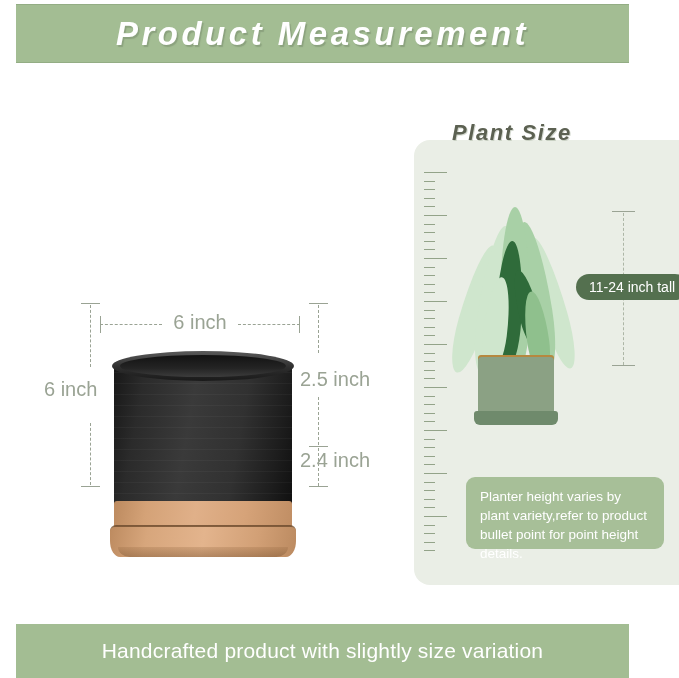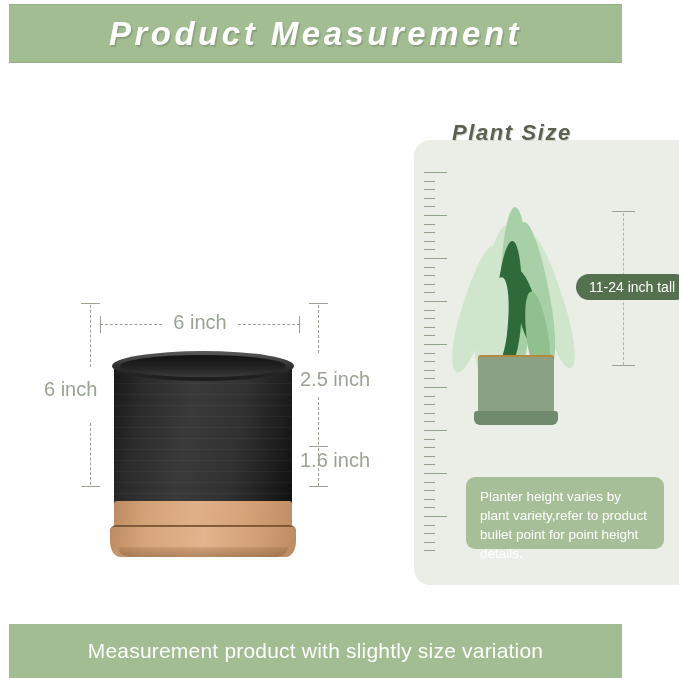--- a/index.html
+++ b/index.html
@@ -11,21 +11,21 @@
     width: 679px;
     height: 678px;
     position: relative;
     overflow: hidden;
     font-family: "Liberation Sans", sans-serif;
   }
 
   
   .banner {
     position: absolute;
-    left: 9px;
+    left: 16px;
     width: 613px;
     background: #a3bd93;
     display: flex;
     align-items: center;
     justify-content: center;
     box-sizing: border-box;
   }
   .banner-top {
     top: 4px;
     height: 59px;
@@ -370,21 +370,21 @@
     <div class="vline" style="top:2px; height:48px;"></div>
     <div class="vline" style="top:94px; height:48px;"></div>
     <div class="vcap" style="top:143px;"></div>
   </div>
   <div class="dim-label" style="left:300px; top:305px;">2.5 inch</div>
 
   <div class="vdim" style="left:318px; top:384px; height:40px;">
     <div class="vline" style="top:1px; height:38px;"></div>
     <div class="vcap" style="top:39px;"></div>
   </div>
-  <div class="dim-label" style="left:300px; top:386px;">1.6 inch</div>
+  <div class="dim-label" style="left:300px; top:386px;">2.4 inch</div>
 
   <div class="planter">
     <div class="pot-body"></div>
     <div class="pot-rim-outer"></div>
     <div class="pot-rim-inner"></div>
     <div class="pot-bottom-band"></div>
     <div class="saucer-lip"></div>
     <div class="saucer"></div>
     <div class="saucer-shade"></div>
   </div>
@@ -464,14 +464,14 @@
   <div class="pcap" style="top:0;"></div>
   <div class="pline"></div>
   <div class="pcap" style="top:154px;"></div>
 </div>
 
 <div class="badge">11-24 inch tall</div>
 
 <div class="note">Planter height varies by plant variety,refer to product bullet point for point height details.</div>
 
 <div class="banner banner-bottom">
-  <div class="title-bottom">Measurement product with slightly size variation</div>
+  <div class="title-bottom">Handcrafted product with slightly size variation</div>
 </div>
 
 </body></html>

